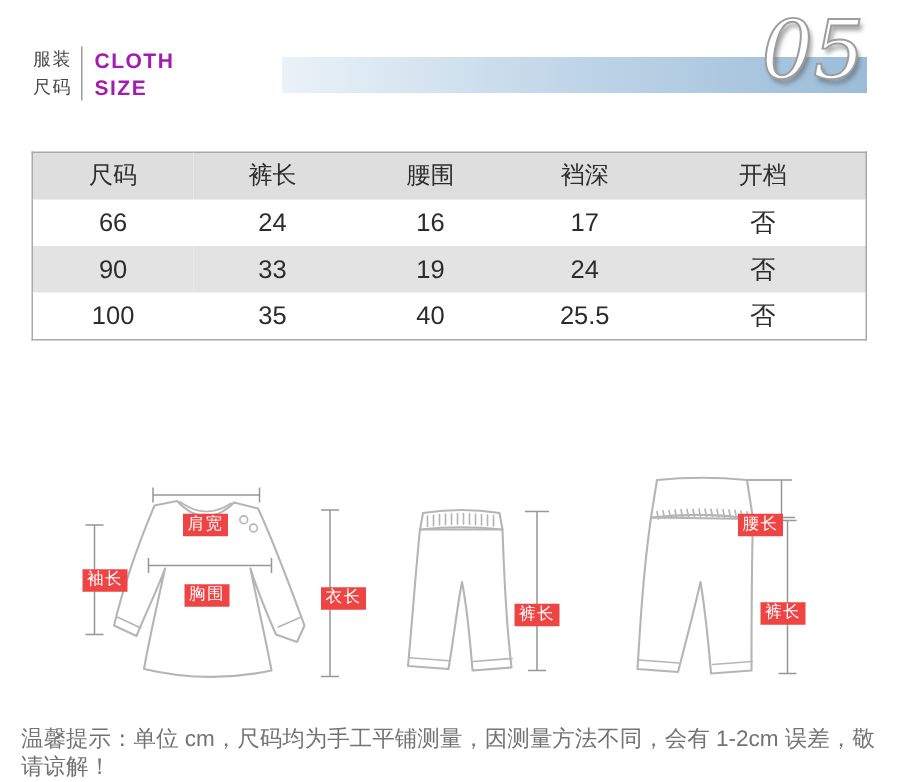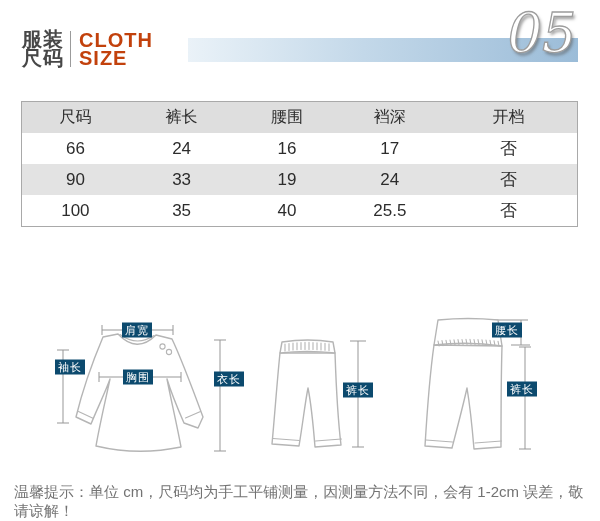--- a/index.html
+++ b/index.html
@@ -1,23 +1,23 @@
 <!DOCTYPE html>
 <html><head>
 <meta charset="utf-8">
 <style>
   html,body{margin:0;padding:0;background:#fff;}
   .page{position:relative;width:600px;height:521px;background:#fff;overflow:hidden;
         font-family:"Liberation Sans","DejaVu Sans",sans-serif;}
 
   
   .brand{position:absolute;left:22px;top:30px;display:flex;align-items:center;}
-  .brand-cn{font-size:20px;line-height:19px;font-weight:bold;color:#474747;letter-spacing:1px;}
+  .brand-cn{font-size:12px;line-height:19px;font-weight:normal;color:#474747;letter-spacing:1px;}
   .brand-divider{width:1px;height:36px;background:#9b9b9b;margin:0 8px 0 6px;}
-  .brand-en{font-size:20px;line-height:18px;font-weight:bold;color:#c2410c;letter-spacing:1px;}
+  .brand-en{font-size:14px;line-height:18px;font-weight:bold;color:#a21caf;letter-spacing:1px;}
   .accent-bar{position:absolute;left:188px;top:38px;width:390px;height:24px;
               background:linear-gradient(90deg,#eaf2f8 0%,#c3d8e9 45%,#9bbcd8 100%);}
   .page-number{position:absolute;left:492px;top:4px;width:100px;text-align:center;
                font-family:"DejaVu Serif","Liberation Serif",serif;font-style:italic;
                font-size:54px;line-height:60px;color:#fff;
                -webkit-text-stroke:1.3px #9d9d9d;
                text-shadow:2px 3px 3px rgba(90,90,90,.55);}
 
   
   .size-table{position:absolute;left:21px;top:101px;width:557px;border-collapse:collapse;
@@ -27,22 +27,22 @@
   .size-table thead th{background:#dedede;font-size:16px;}
   .size-table tbody td{font-size:17px;}
   .size-table tbody tr:nth-child(even) td{background:#e3e3e3;}
 
   
   .diagrams{position:absolute;left:0;top:310px;width:600px;height:160px;}
   .diagrams svg{position:absolute;left:0;top:0;}
   .garment{fill:#fff;stroke:#b5b5b5;stroke-width:1.4;stroke-linejoin:round;stroke-linecap:round;}
   .detail{fill:none;stroke:#b5b5b5;stroke-width:1.1;stroke-linecap:round;}
   .measure{fill:none;stroke:#979797;stroke-width:1;}
-  .dim-label{position:absolute;transform:translate(-50%,-50%);background:#0c4a6e;color:#fff;
-             font-size:11px;line-height:13px;padding:1px 3px;white-space:nowrap;letter-spacing:1px;}
+  .dim-label{position:absolute;transform:translate(-50%,-50%);background:#ef4444;color:#fff;
+             font-size:11px;line-height:13px;padding:1px 3px;white-space:nowrap;letter-spacing:1px;margin-top:20px;}
 
   
   .footer-note{position:absolute;left:14px;top:483px;width:578px;font-size:15px;
                color:#737373;letter-spacing:0;}
 </style>
 </head>
 <body>
 
 <div class="page">
 

